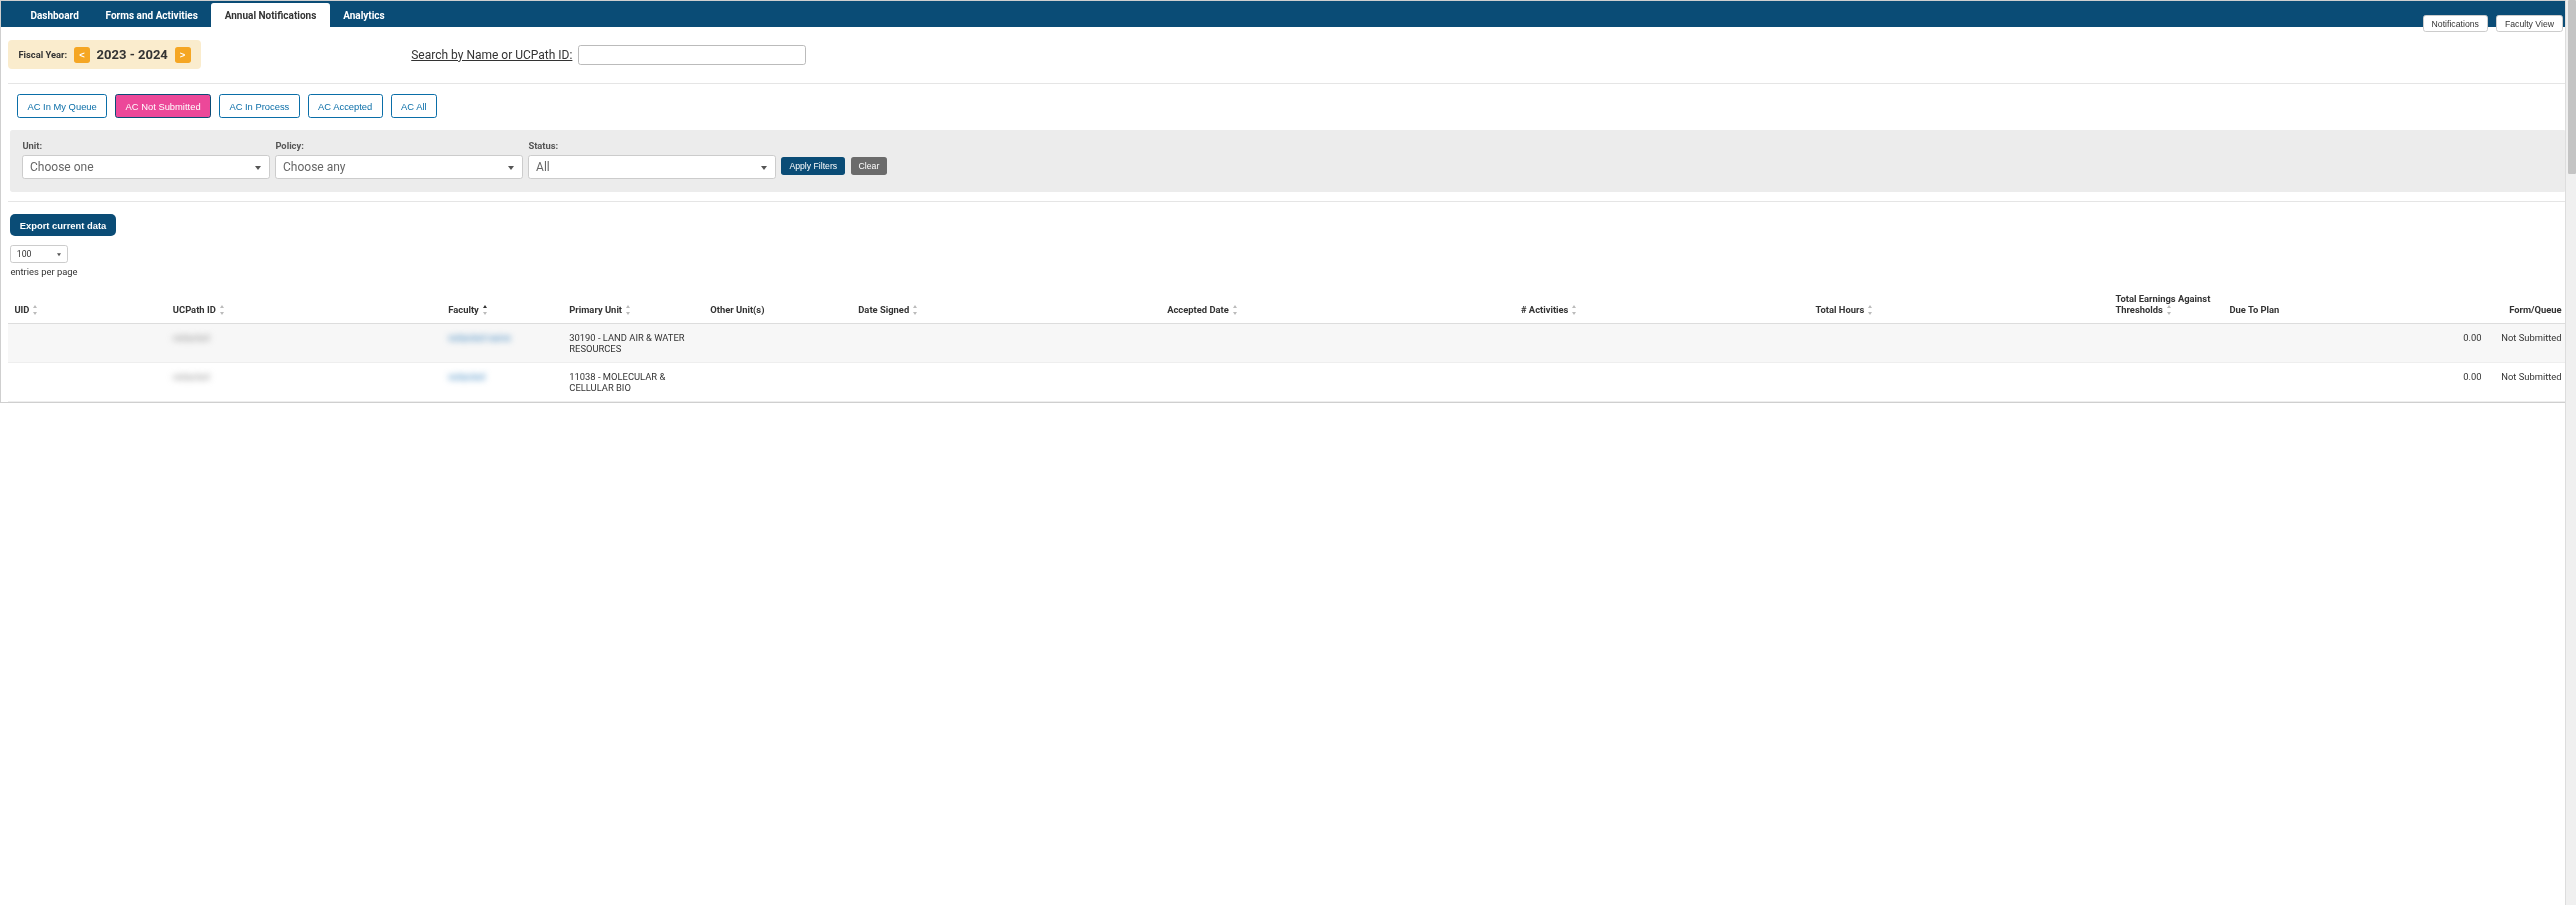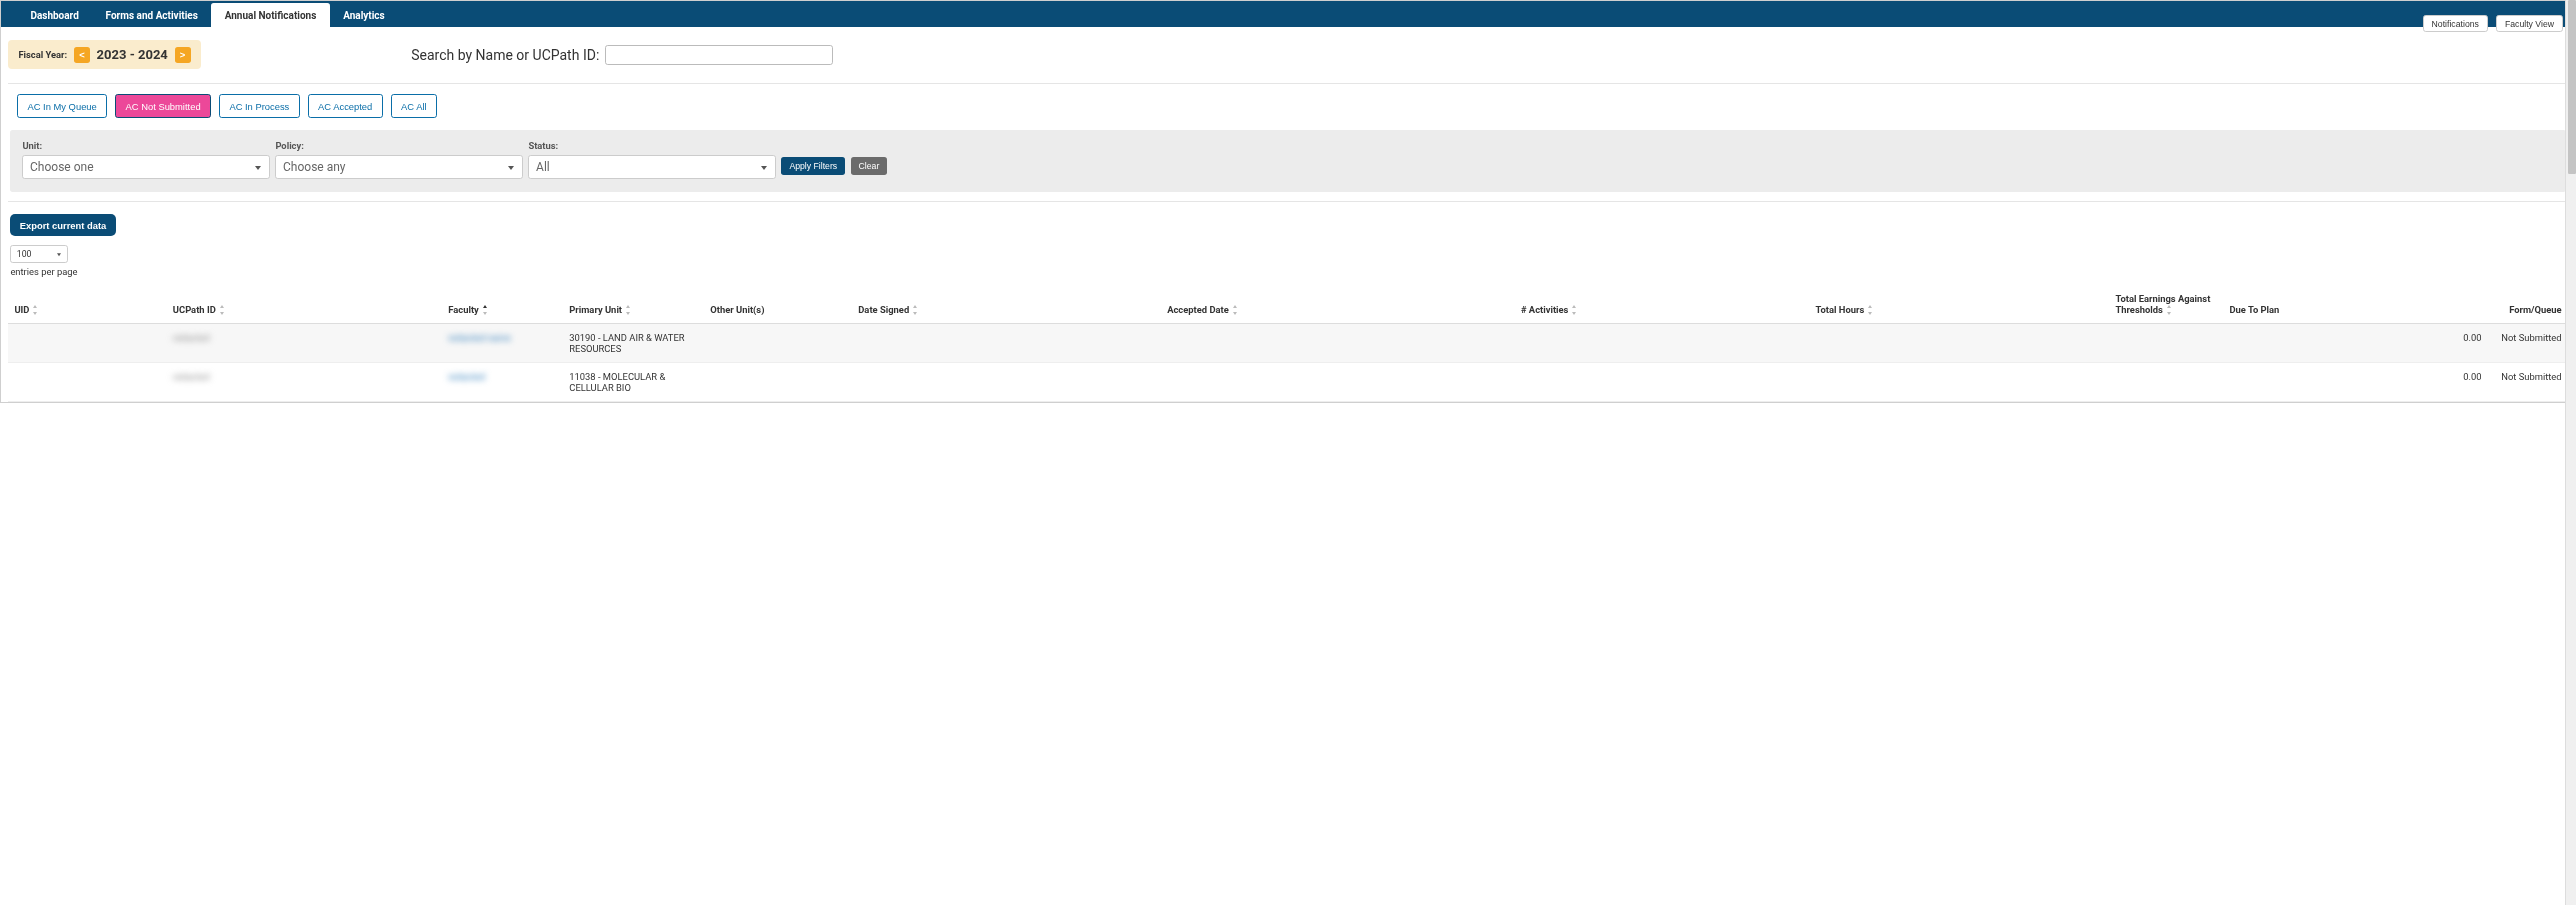--- a/index.html
+++ b/index.html
@@ -100,22 +100,23 @@
     font-weight: 700;
     font-size: 13px;
   }
   .search-group {
     display: flex;
     align-items: center;
     gap: 5.4px;
     margin-left: 194px;
   }
   .search-label {
-    font-size: 14px;
-    color: #333;
+    font-size: 12px;
+    color: #333;
+    text-decoration: underline;
   }
   .search-input {
     border: 0.7px solid #bbb;
     border-radius: 2.7px;
     padding: 4px 6.7px;
     width: 228px;
     height: 20px;
     font-size: 9.4px;
   }
   hr.sep {

